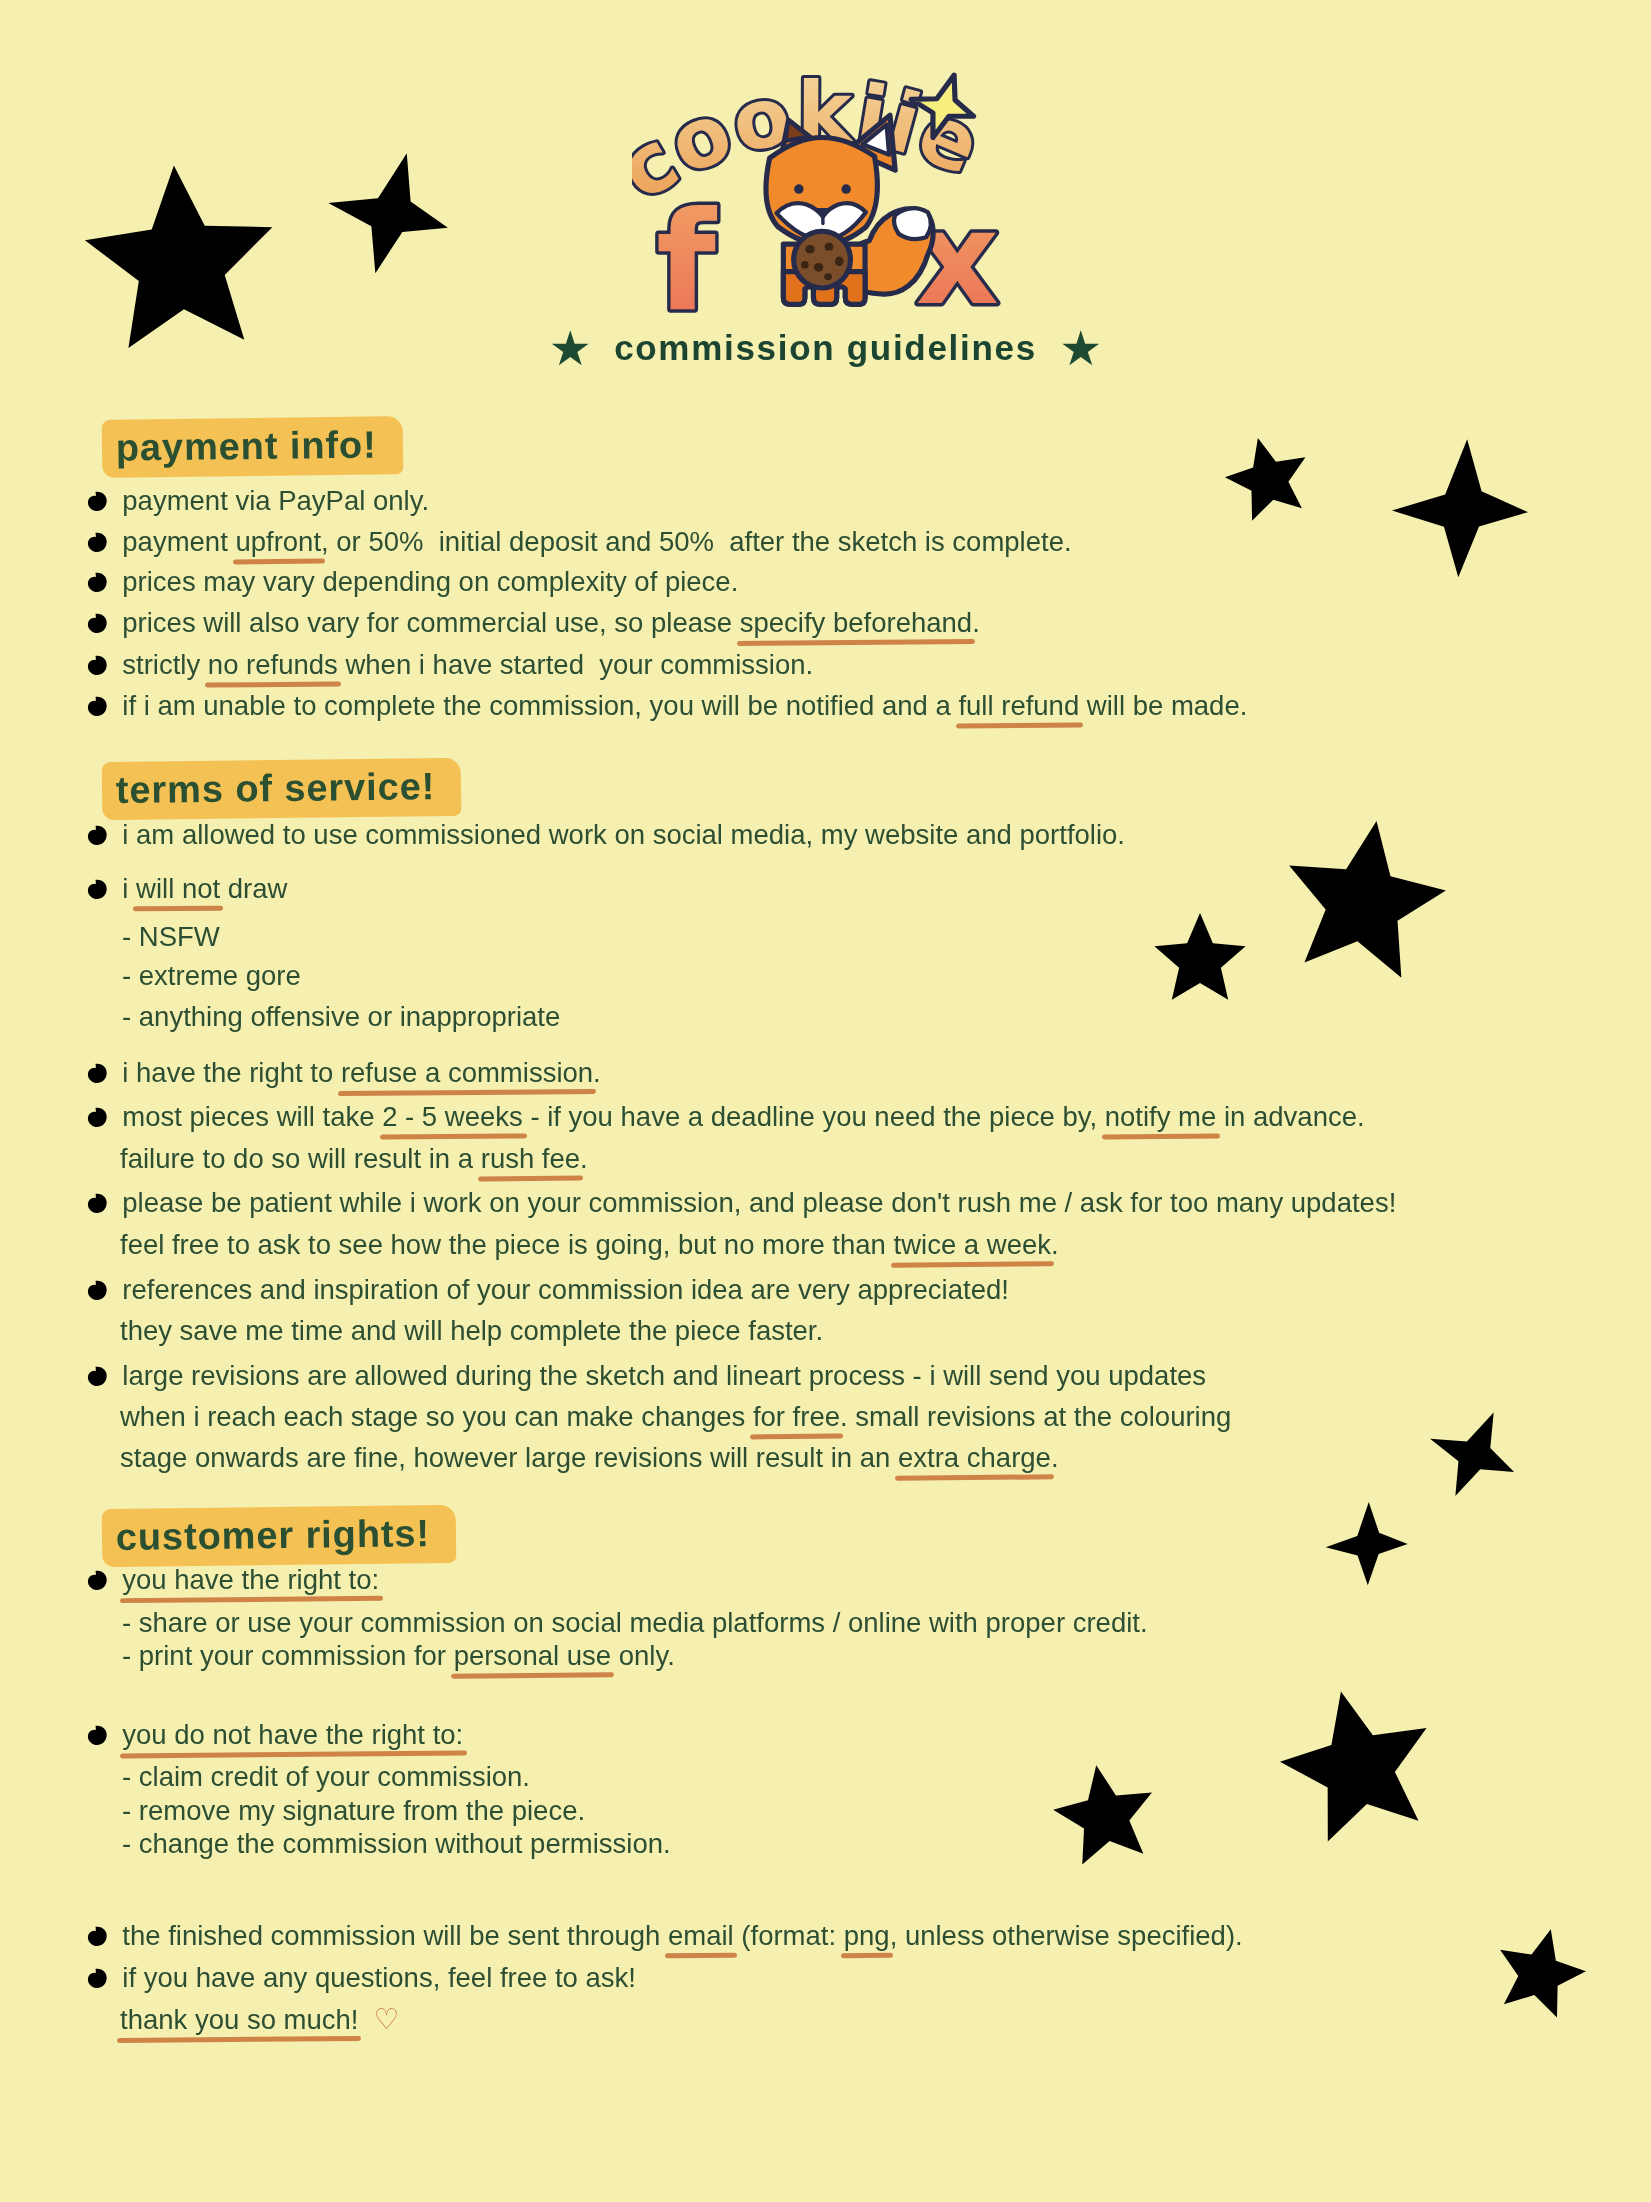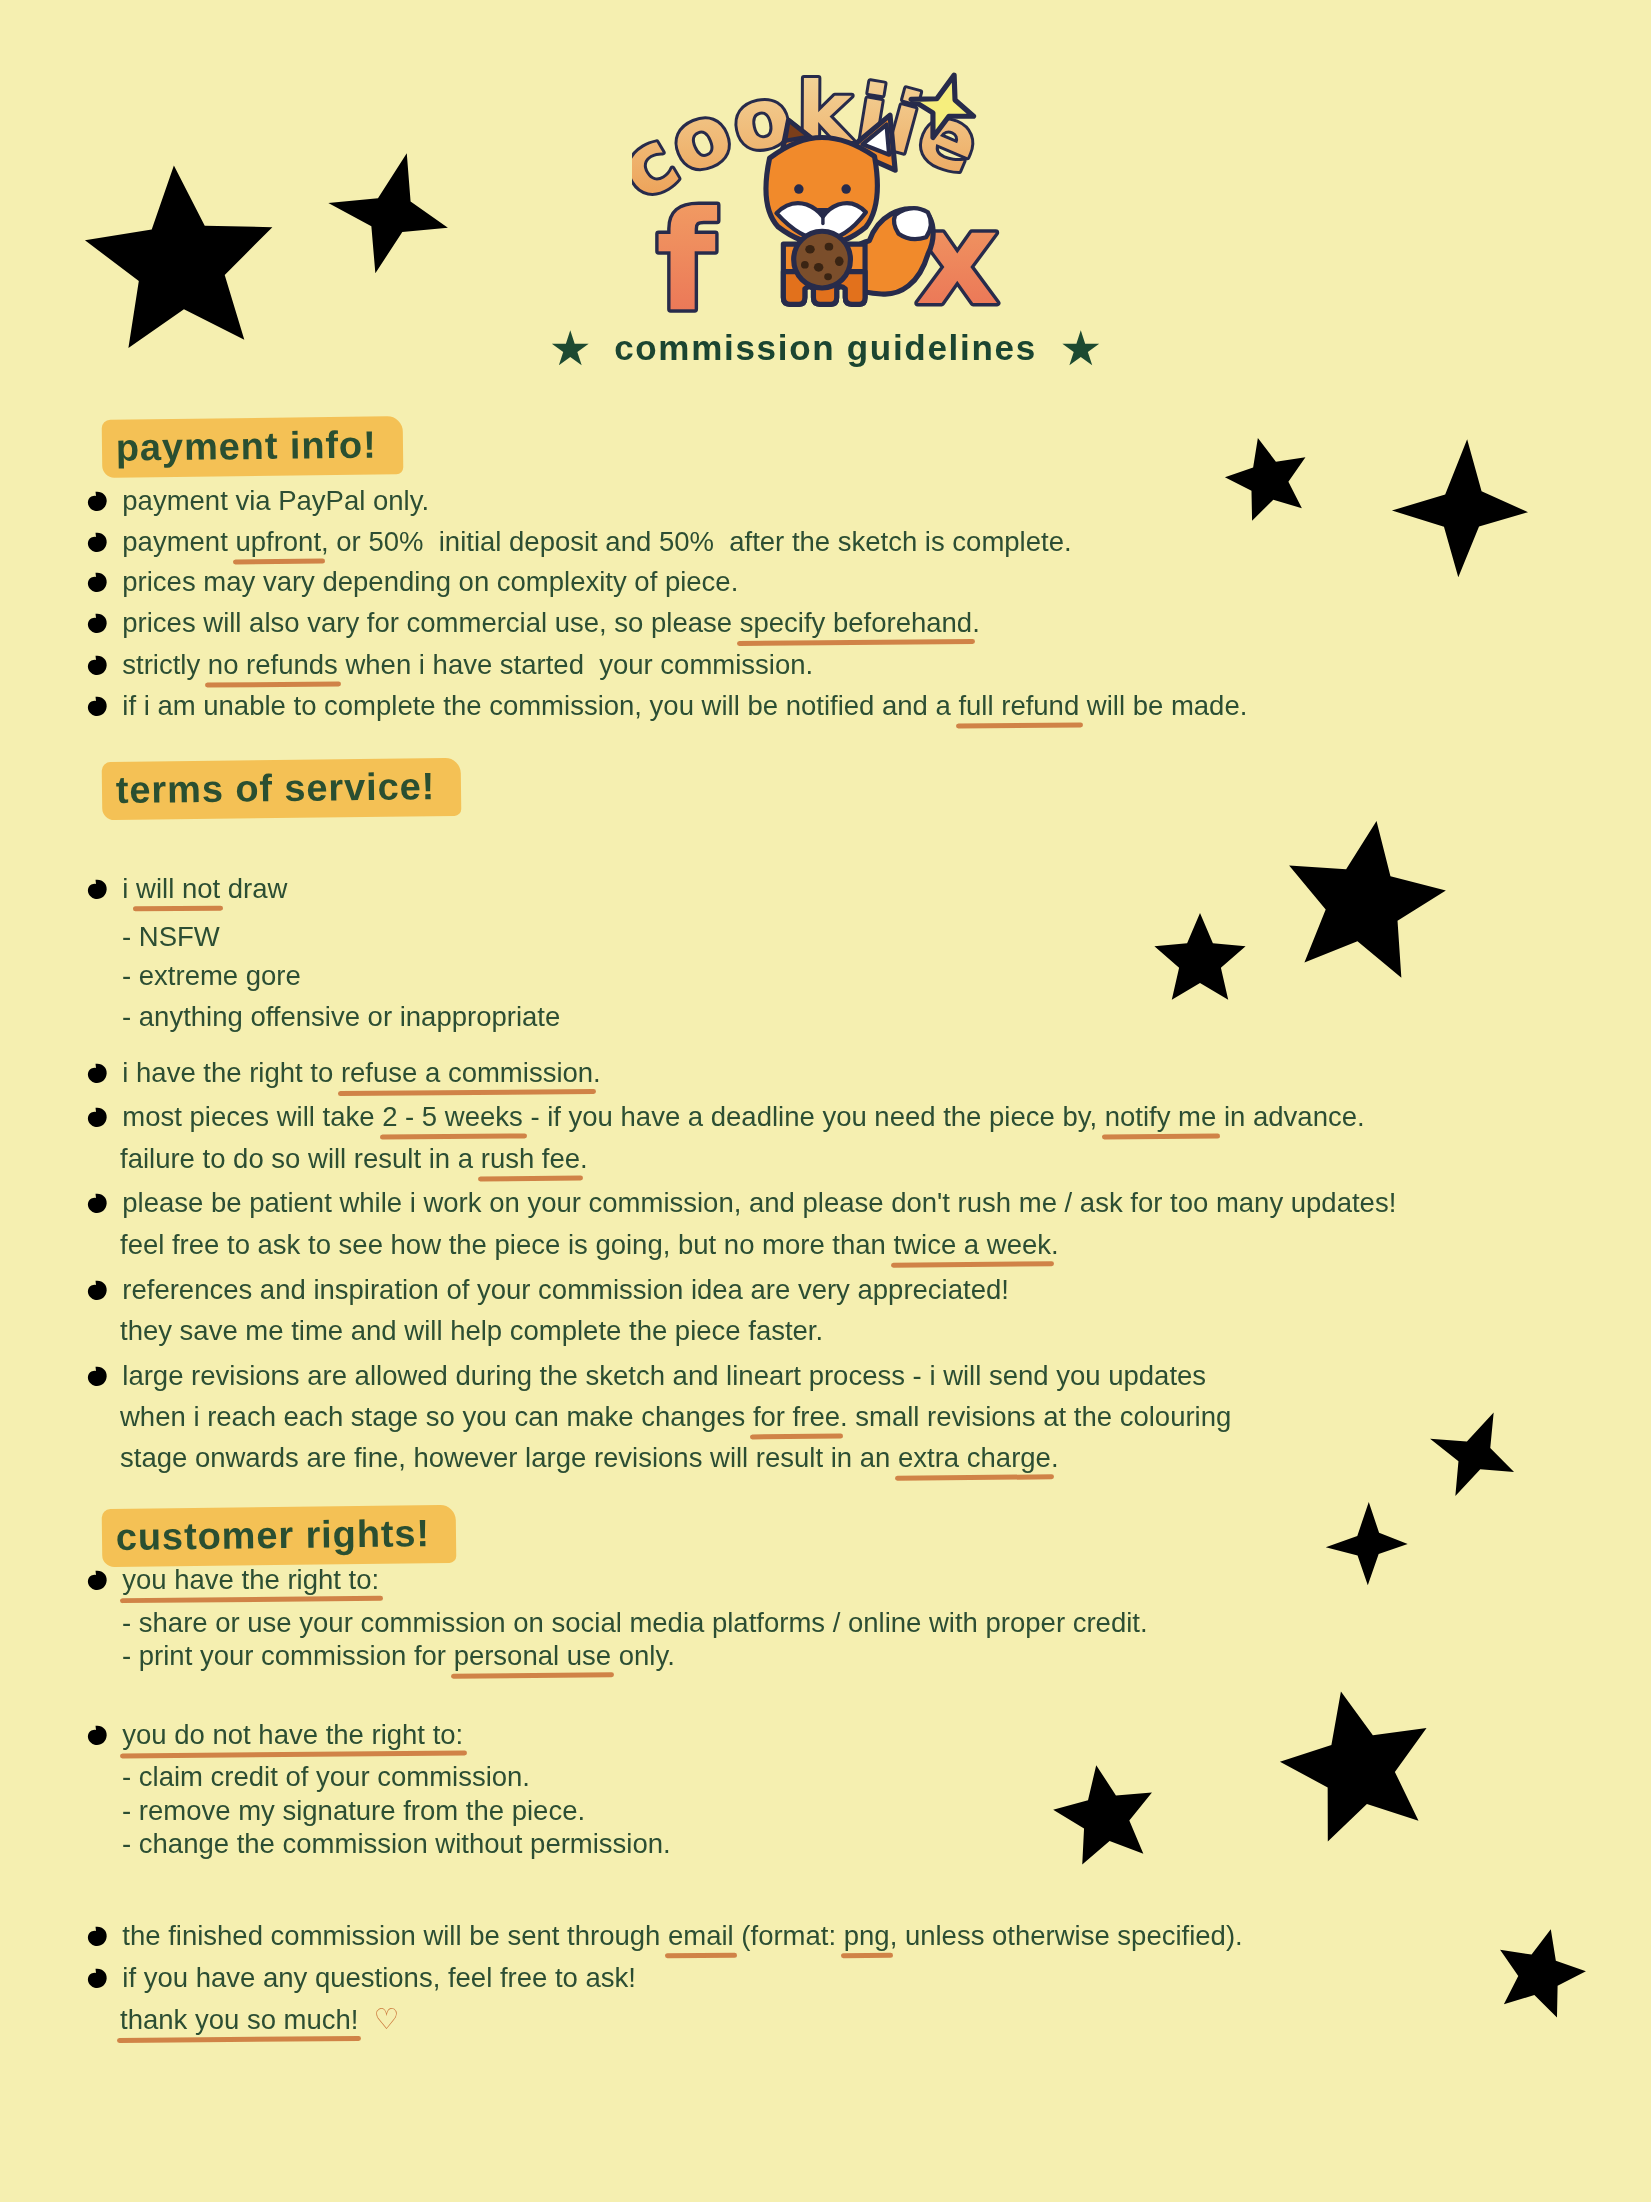--- a/index.html
+++ b/index.html
@@ -196,20 +196,26 @@
   <div class="row bullet" style="top:648px">
       <svg class="spiral" viewBox="0 0 32 32">
         <use href="#spiral"></use>
       </svg>
       <p><span>strictly </span><span class="u">no refunds</span><span> when i have started  your commission.</span></p>
     </div>
 
   <div class="sec-header" style="top:760px">
     <span class="hl">terms of service!</span>
   </div>
+  <div class="row bullet" style="top:818px">
+      <svg class="spiral" viewBox="0 0 32 32">
+        <use href="#spiral"></use>
+      </svg>
+      <p><span>i am allowed to use commissioned work on social media, my website and portfolio.</span></p>
+    </div>
   <div class="row bullet" style="top:872px">
       <svg class="spiral" viewBox="0 0 32 32">
         <use href="#spiral"></use>
       </svg>
       <p><span>i </span><span class="u">will not</span><span> draw</span></p>
     </div>
   <div class="row dash" style="top:920px">
       <p><span>- NSFW</span></p>
     </div>
   <div class="row dash" style="top:959px">

